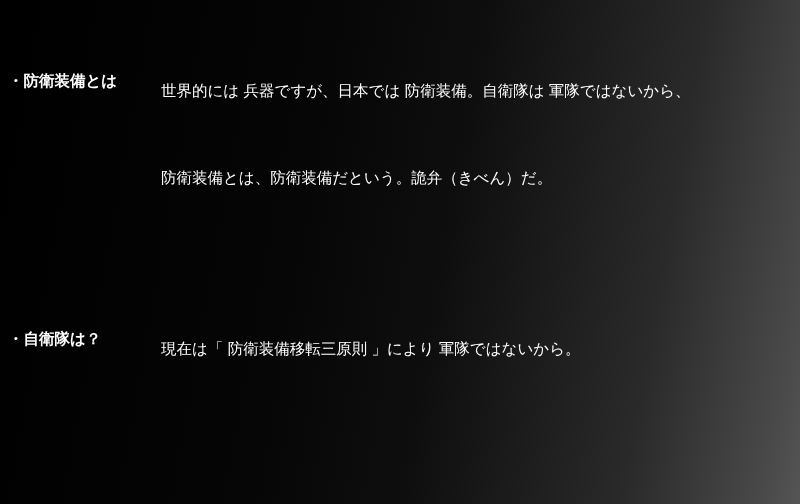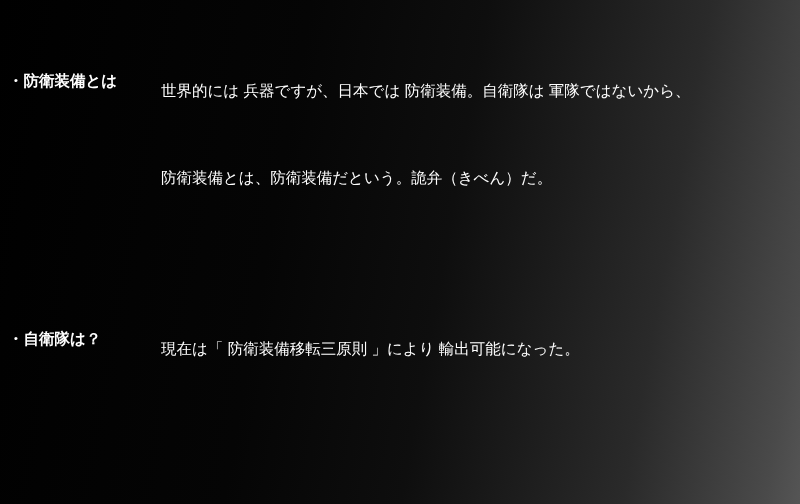--- a/index.html
+++ b/index.html
@@ -82,18 +82,18 @@
         <div class="body-line">世界的には 兵器ですが、日本では 防衛装備。自衛隊は 軍隊ではないから、</div>
         <div class="body-line">防衛装備とは、防衛装備だという。詭弁（きべん）だ。</div>
       </div>
     </div>
 
     <div class="row row-1">
       <div class="label-col">
         <div class="label-line">・自衛隊は？</div>
       </div>
       <div class="body-col">
-        <div class="body-line">現在は「 防衛装備移転三原則 」により 輸出可能になった。</div>
+        <div class="body-line">現在は「 防衛装備移転三原則 」により 軍隊ではないから。</div>
       </div>
     </div>
 
   </div>
 </div>
 
 </body></html>

